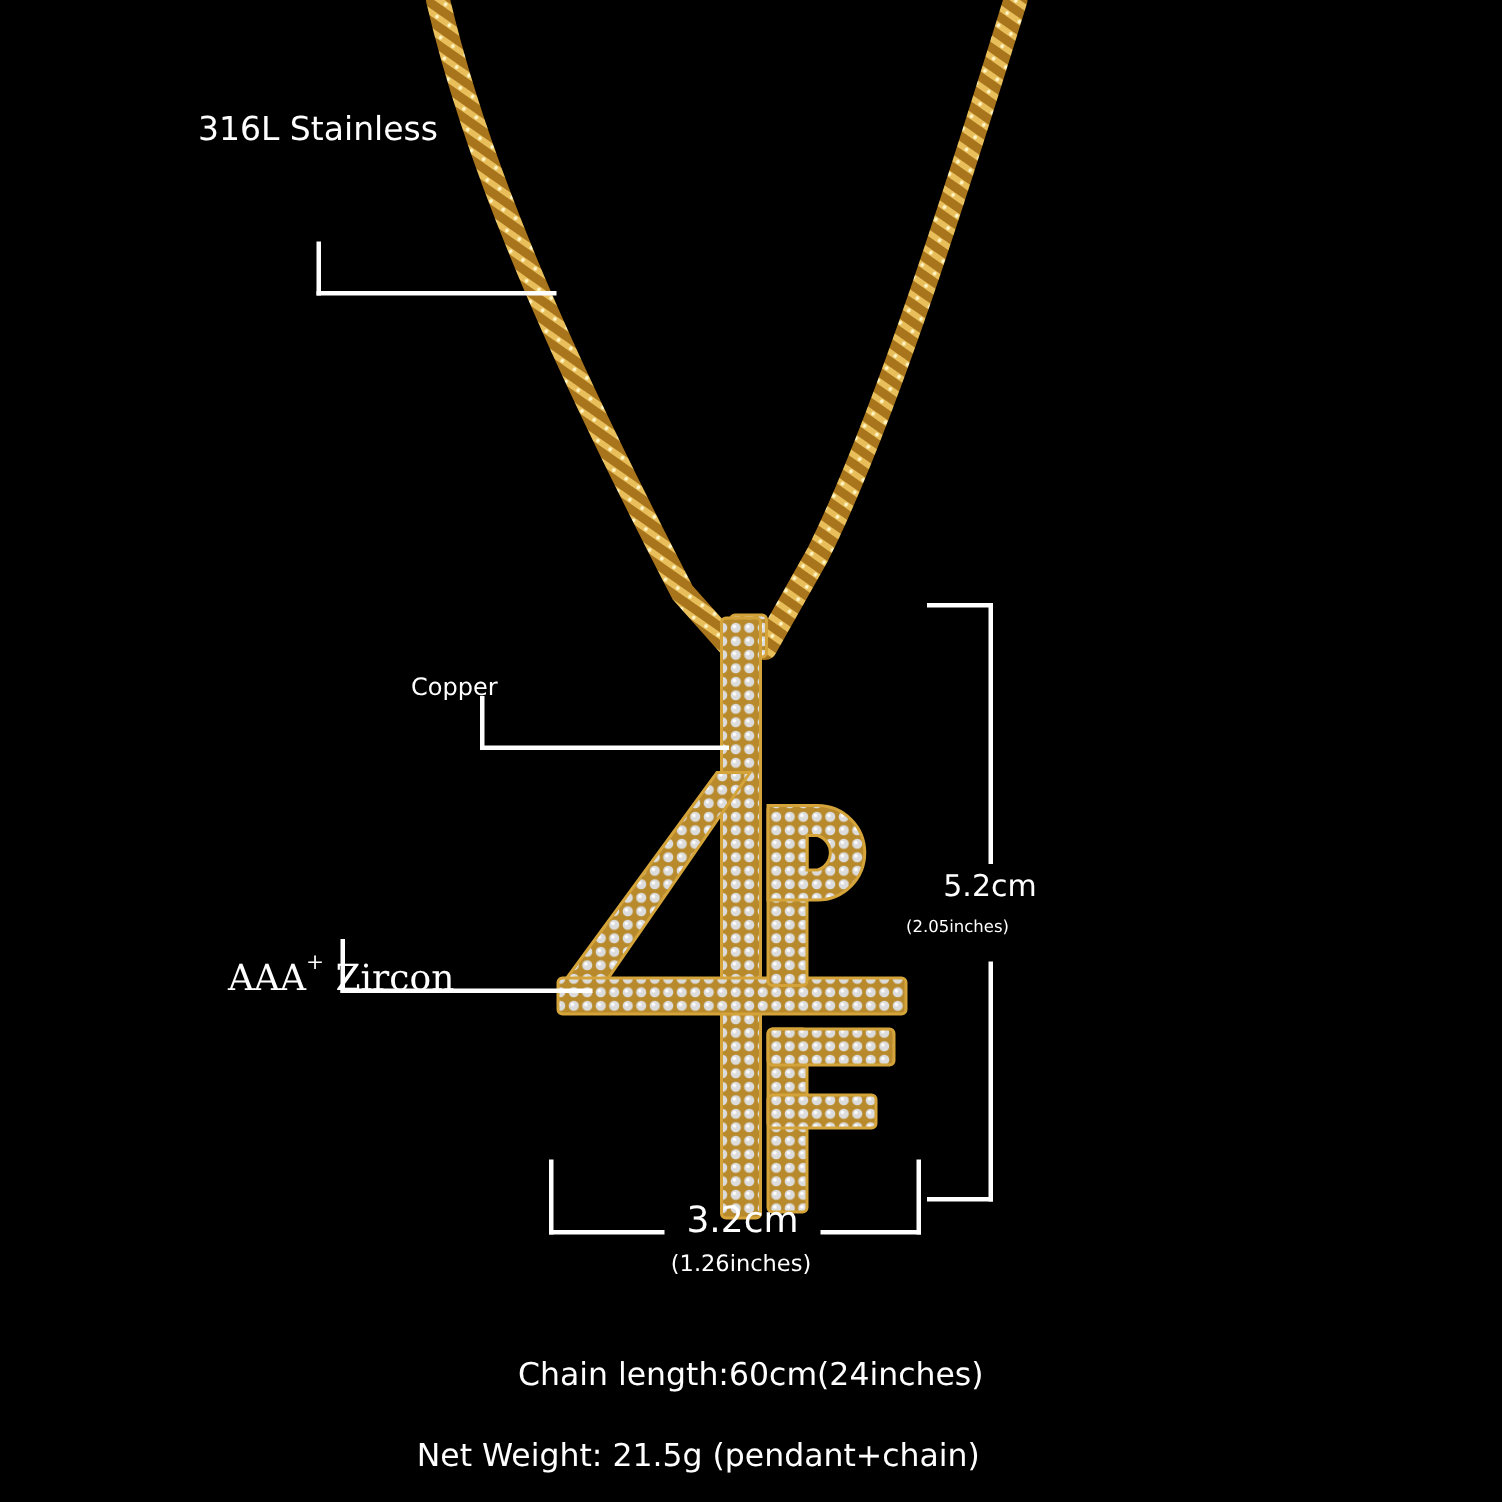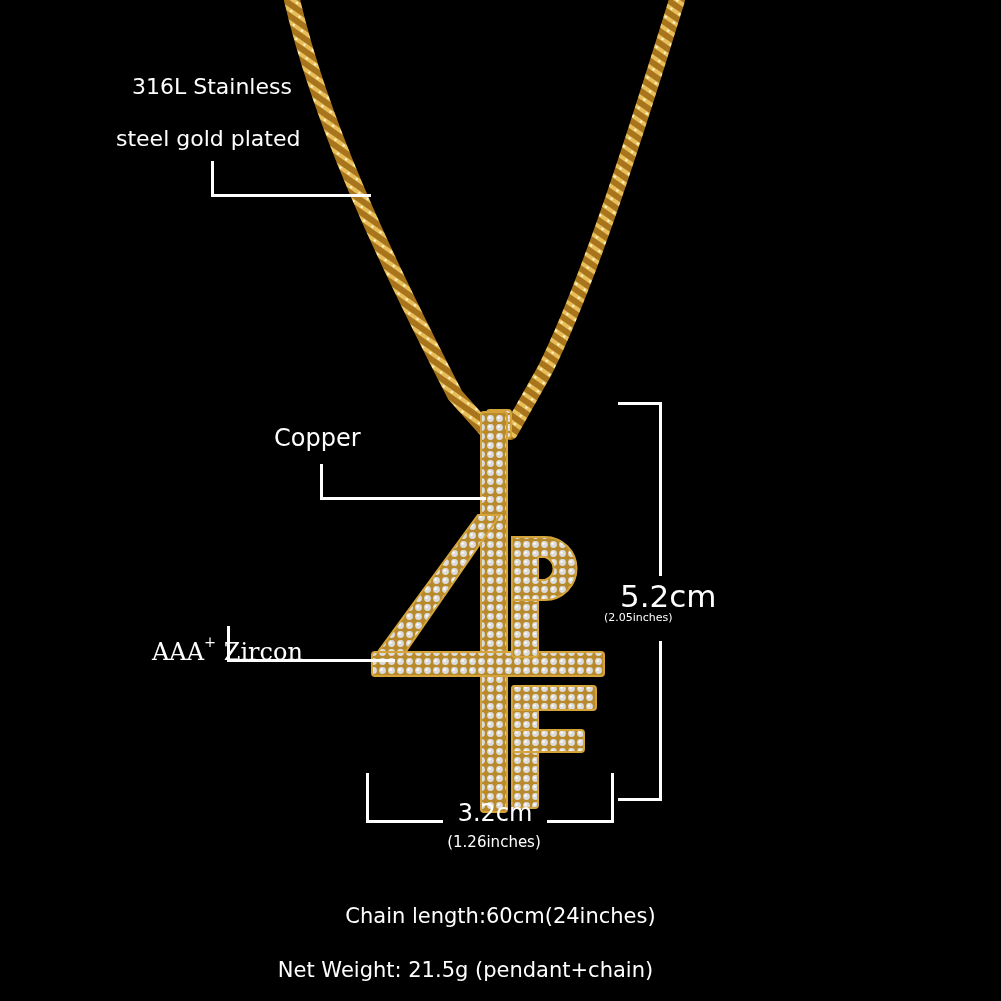--- a/index.html
+++ b/index.html
@@ -46,37 +46,36 @@
       <rect x="512" y="537" width="26" height="120" rx="3"></rect>
       <path d="M512 537 L545 537 A 30 30 0 0 1 545 600 L 512 600 Z M538 557 L545 557 A 12 12 0 0 1 545 580 L538 580 Z" fill-rule="evenodd"></path>
 
       <rect x="512" y="686" width="26" height="122" rx="3"></rect>
       <rect x="512" y="686" width="84" height="24" rx="3"></rect>
       <rect x="512" y="730" width="72" height="22" rx="3"></rect>
     </g>
   </svg>
 
   <div class="label sans" style="left:132px; top:74px; font-size:22px;">316L Stainless</div>
-  <div class="label sans" style="left:116px; top:126px; font-size:22px;">steel gold plated</div>
   <div class="line" style="left:211px; top:161px; width:3px; height:36px;"></div>
   <div class="line" style="left:211px; top:194px; width:160px; height:3px;"></div>
 
-  <div class="label sans" style="left:274px; top:424px; font-size:24px;">Copper</div>
+  <div class="label sans" style="left:274px; top:448px; font-size:16px;">Copper</div>
   <div class="line" style="left:320px; top:464px; width:3px; height:36px;"></div>
   <div class="line" style="left:320px; top:497px; width:166px; height:3px;"></div>
 
   <div class="label serif" style="left:152px; top:590px; font-size:24px;"><span>AAA</span><sup>+</sup> <span>Zircon</span></div>
   <div class="line" style="left:227px; top:626px; width:3px; height:36px;"></div>
   <div class="line" style="left:227px; top:659px; width:168px; height:3px;"></div>
 
   <div class="line" style="left:618px; top:402px; width:44px; height:3px;"></div>
   <div class="line" style="left:659px; top:402px; width:3px; height:174px;"></div>
   <div class="line" style="left:659px; top:641px; width:3px; height:160px;"></div>
   <div class="line" style="left:618px; top:798px; width:44px; height:3px;"></div>
-  <div class="label sans" style="left:620px; top:578px; font-size:31px; width:80px; text-align:center;">5.2cm</div>
+  <div class="label sans" style="left:620px; top:578px; font-size:20px; width:80px; text-align:center;">5.2cm</div>
   <div class="label sans" style="left:604px; top:611px; font-size:11px; width:112px; text-align:left;">(2.05inches)</div>
 
   <div class="line" style="left:366px; top:773px; width:3px; height:50px;"></div>
   <div class="line" style="left:366px; top:820px; width:77px; height:3px;"></div>
   <div class="line" style="left:547px; top:820px; width:67px; height:3px;"></div>
   <div class="line" style="left:611px; top:773px; width:3px; height:50px;"></div>
   <div class="label sans" style="left:440px; top:799px; font-size:24px; width:110px; text-align:center;">3.2cm</div>
   <div class="label sans" style="left:436px; top:833px; font-size:15px; width:116px; text-align:center;">(1.26inches)</div>
 
   <div class="label sans" style="left:0; width:1001px; top:904px; font-size:21px; text-align:center; padding-left:0; box-sizing:border-box;">Chain length:60cm(24inches)</div>

